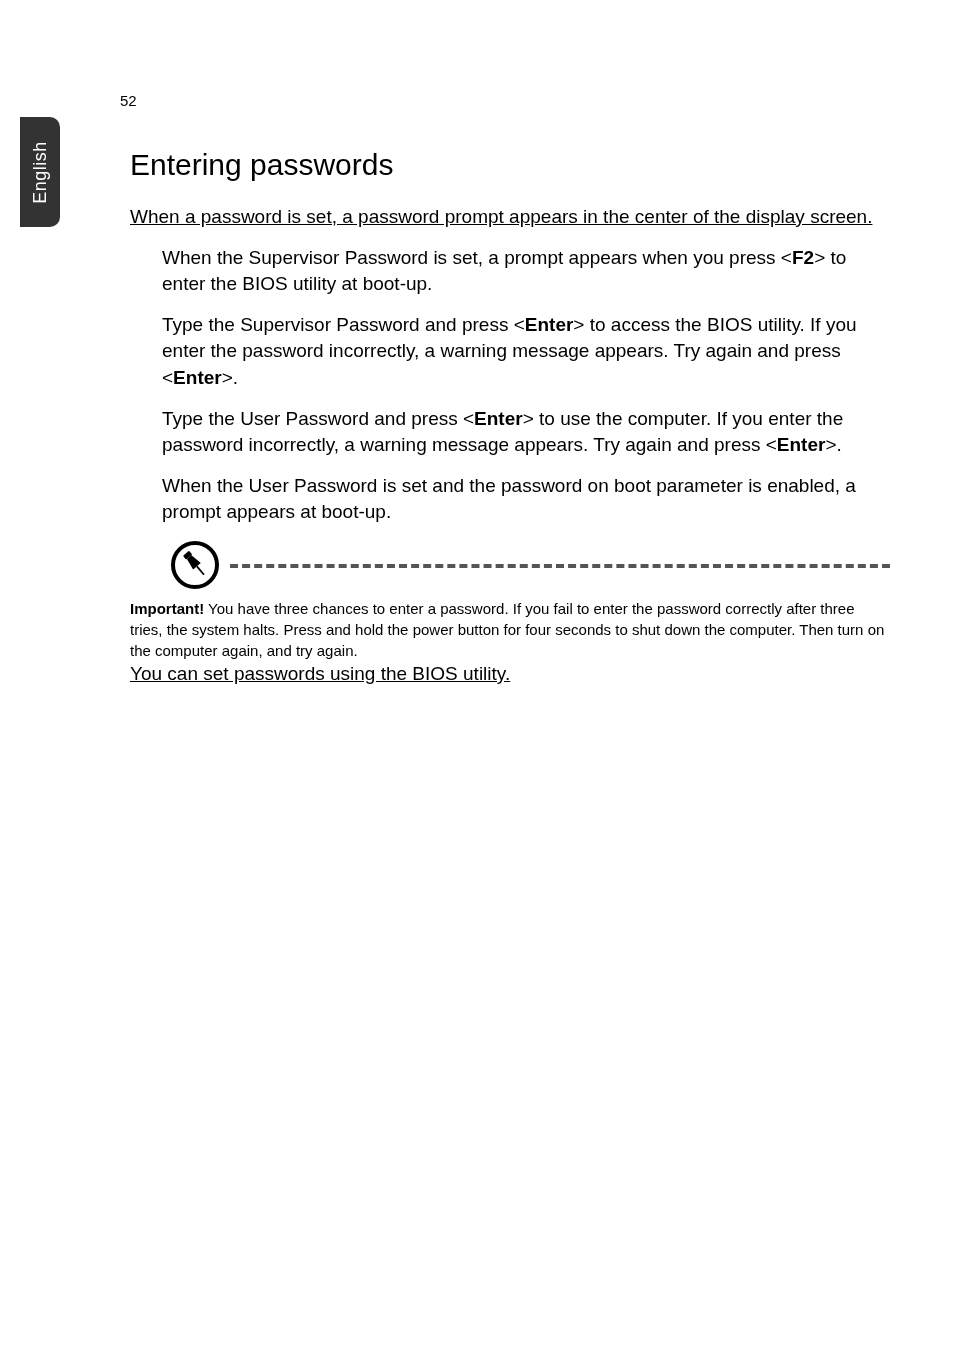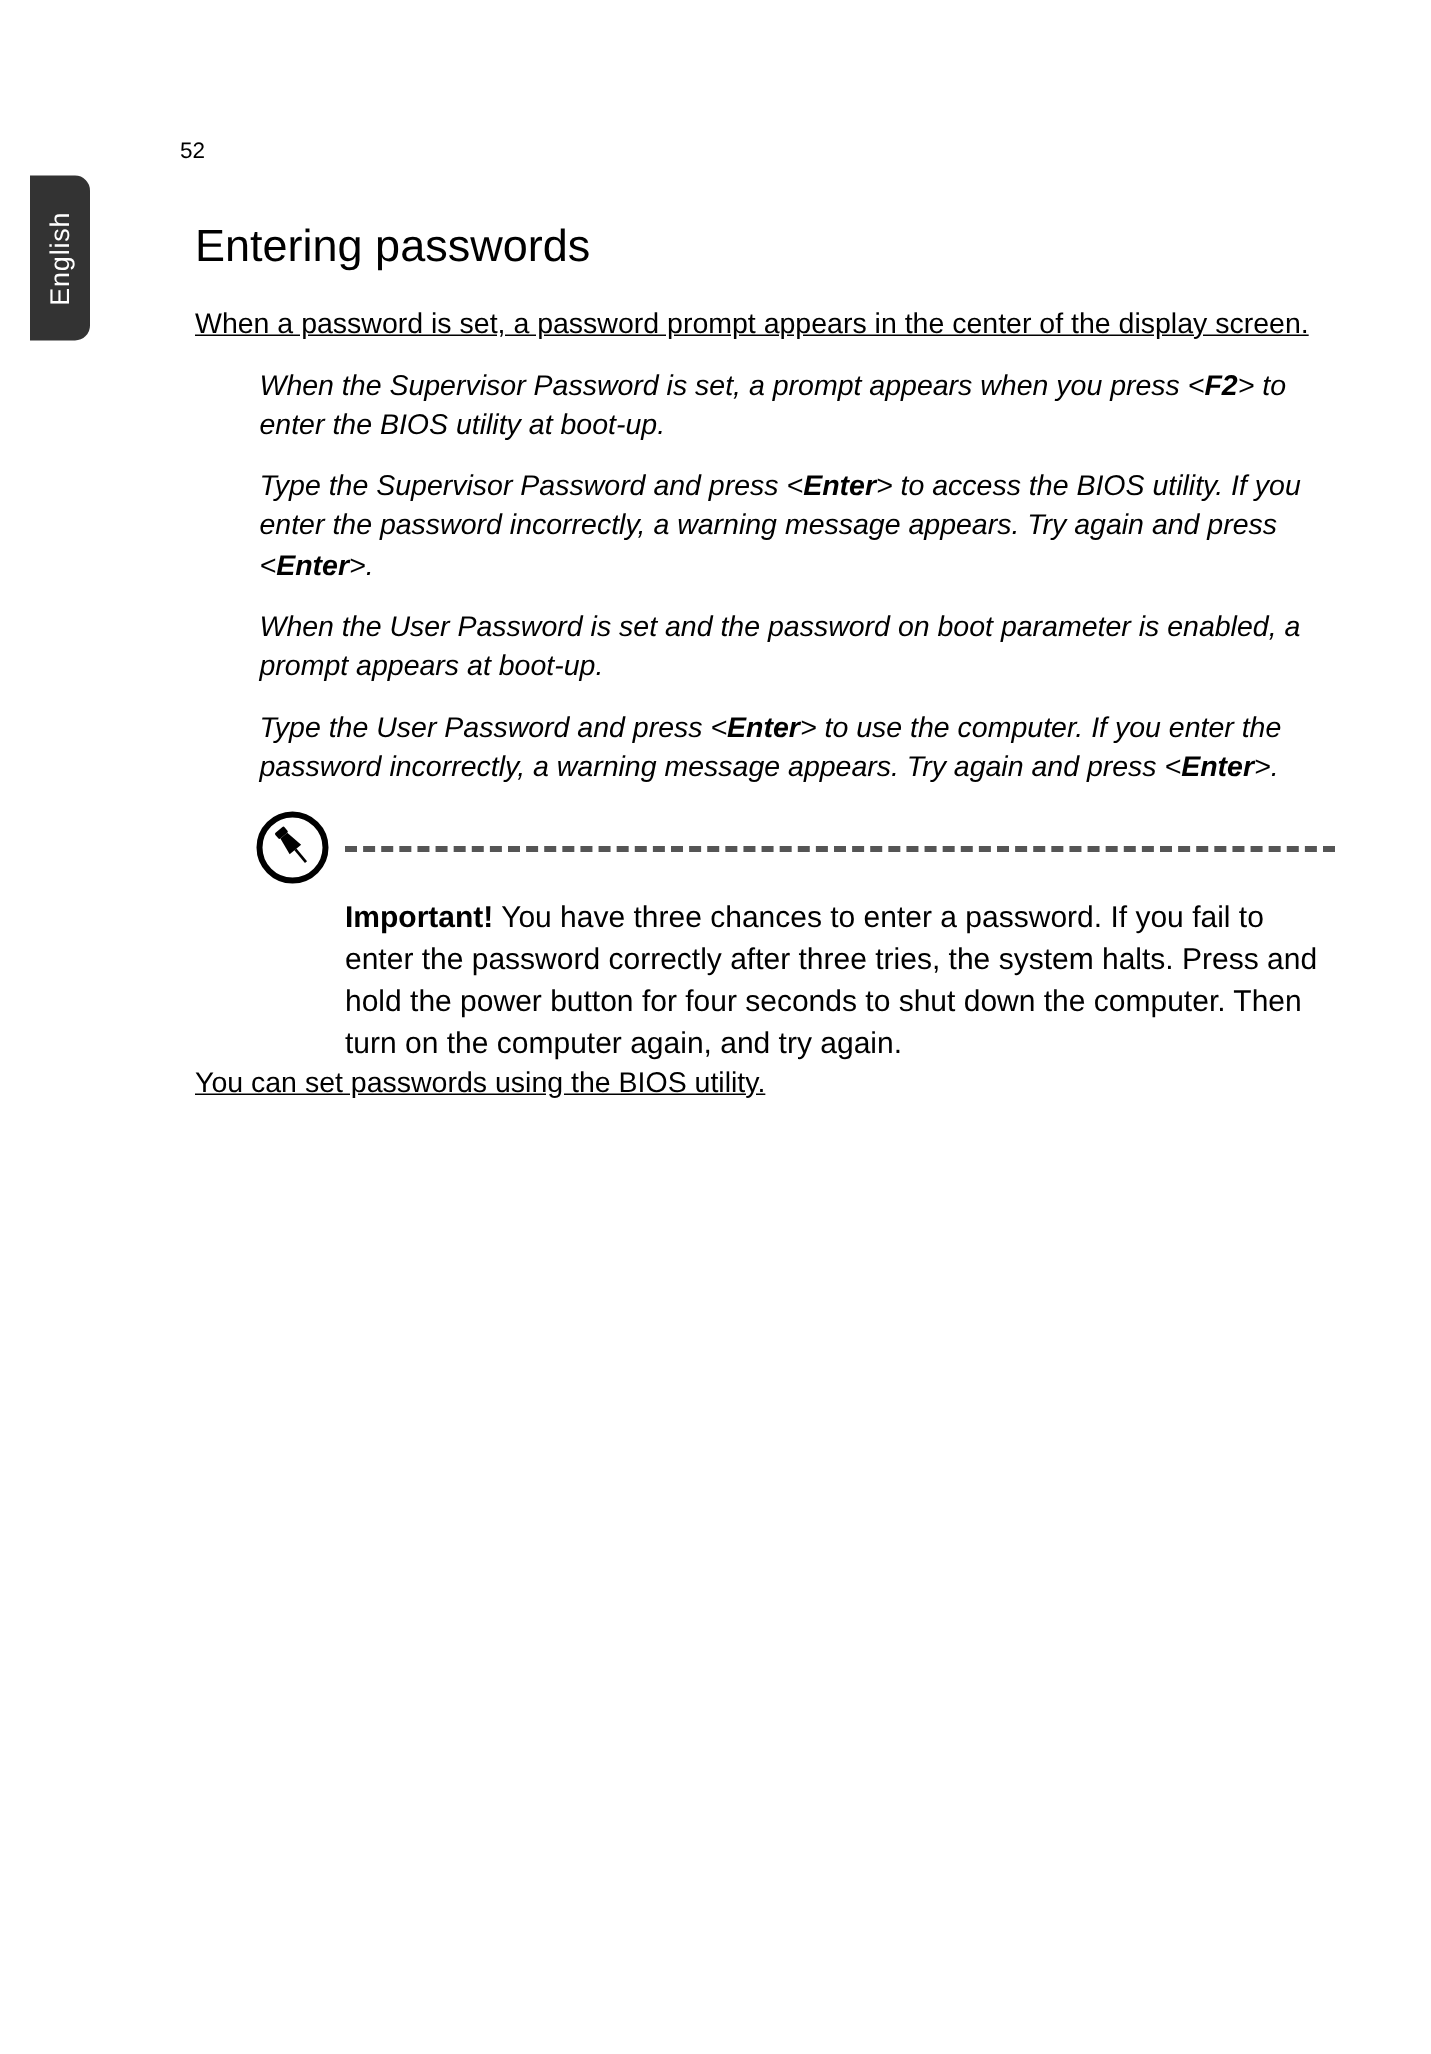--- a/index.html
+++ b/index.html
@@ -49,23 +49,22 @@
   }
 
   p.body-text {
     font-size: 19px;
     line-height: 1.4;
     margin-bottom: 14px;
     text-decoration: underline;
   }
 
   .indent-block {
-    margin-left: 43px;
+    margin-left: 32px;
     margin-bottom: 14px;
-    font-style: italic;
   }
   .indent-block p {
     font-size: 19px;
     line-height: 1.4;
   }
 
   .bold { font-weight: 700; }
 
   .note-row {
     position: relative;
@@ -80,23 +79,22 @@
   }
   .dashed-line {
     position: absolute;
     left: 100px;
     top: 24px;
     right: 0;
     border-top: 4px dashed #555;
     height: 0;
   }
   .note-text {
-    margin-left: 100px;
     margin-top: 4px;
-    font-size: 20px;
+    font-size: 15px;
     line-height: 1.4;
   }
 
   .sp-top { margin-top: 34px; }
 
 </style>
 </head>
 <body>
 
 <div class="page">
@@ -119,27 +117,27 @@
       </p>
     </div>
 
     <div class="indent-block">
       <p>
         <span>Type the Supervisor Password and press &lt;</span><span class="bold">Enter</span><span>&gt; to access the BIOS utility. If you enter the password incorrectly, a warning message appears. Try again and press &lt;</span><span class="bold">Enter</span><span>&gt;.</span>
       </p>
     </div>
 
     <div class="indent-block">
-      <p>When the User Password is set and the password on boot parameter is enabled, a prompt appears at boot-up.</p>
+      <p>
+        <span>Type the User Password and press &lt;</span><span class="bold">Enter</span><span>&gt; to use the computer. If you enter the password incorrectly, a warning message appears. Try again and press &lt;</span><span class="bold">Enter</span><span>&gt;.</span>
+      </p>
     </div>
 
     <div class="indent-block">
-      <p>
-        <span>Type the User Password and press &lt;</span><span class="bold">Enter</span><span>&gt; to use the computer. If you enter the password incorrectly, a warning message appears. Try again and press &lt;</span><span class="bold">Enter</span><span>&gt;.</span>
-      </p>
+      <p>When the User Password is set and the password on boot parameter is enabled, a prompt appears at boot-up.</p>
     </div>
 
     <div class="note-row">
       <div class="note-icon">
         <svg width="50" height="50" viewBox="0 0 50 50">
           <circle cx="25" cy="25" r="22" fill="none" stroke="#000" stroke-width="4"></circle>
           <g transform="translate(25 24) rotate(-40)">
             <rect x="-4" y="-14" width="8" height="5" fill="#000" rx="1"></rect>
             <path d="M -3 -9 L 3 -9 L 5 3 L -5 3 Z" fill="#000"></path>
             <rect x="-0.9" y="3" width="1.8" height="11" fill="#000"></rect>

